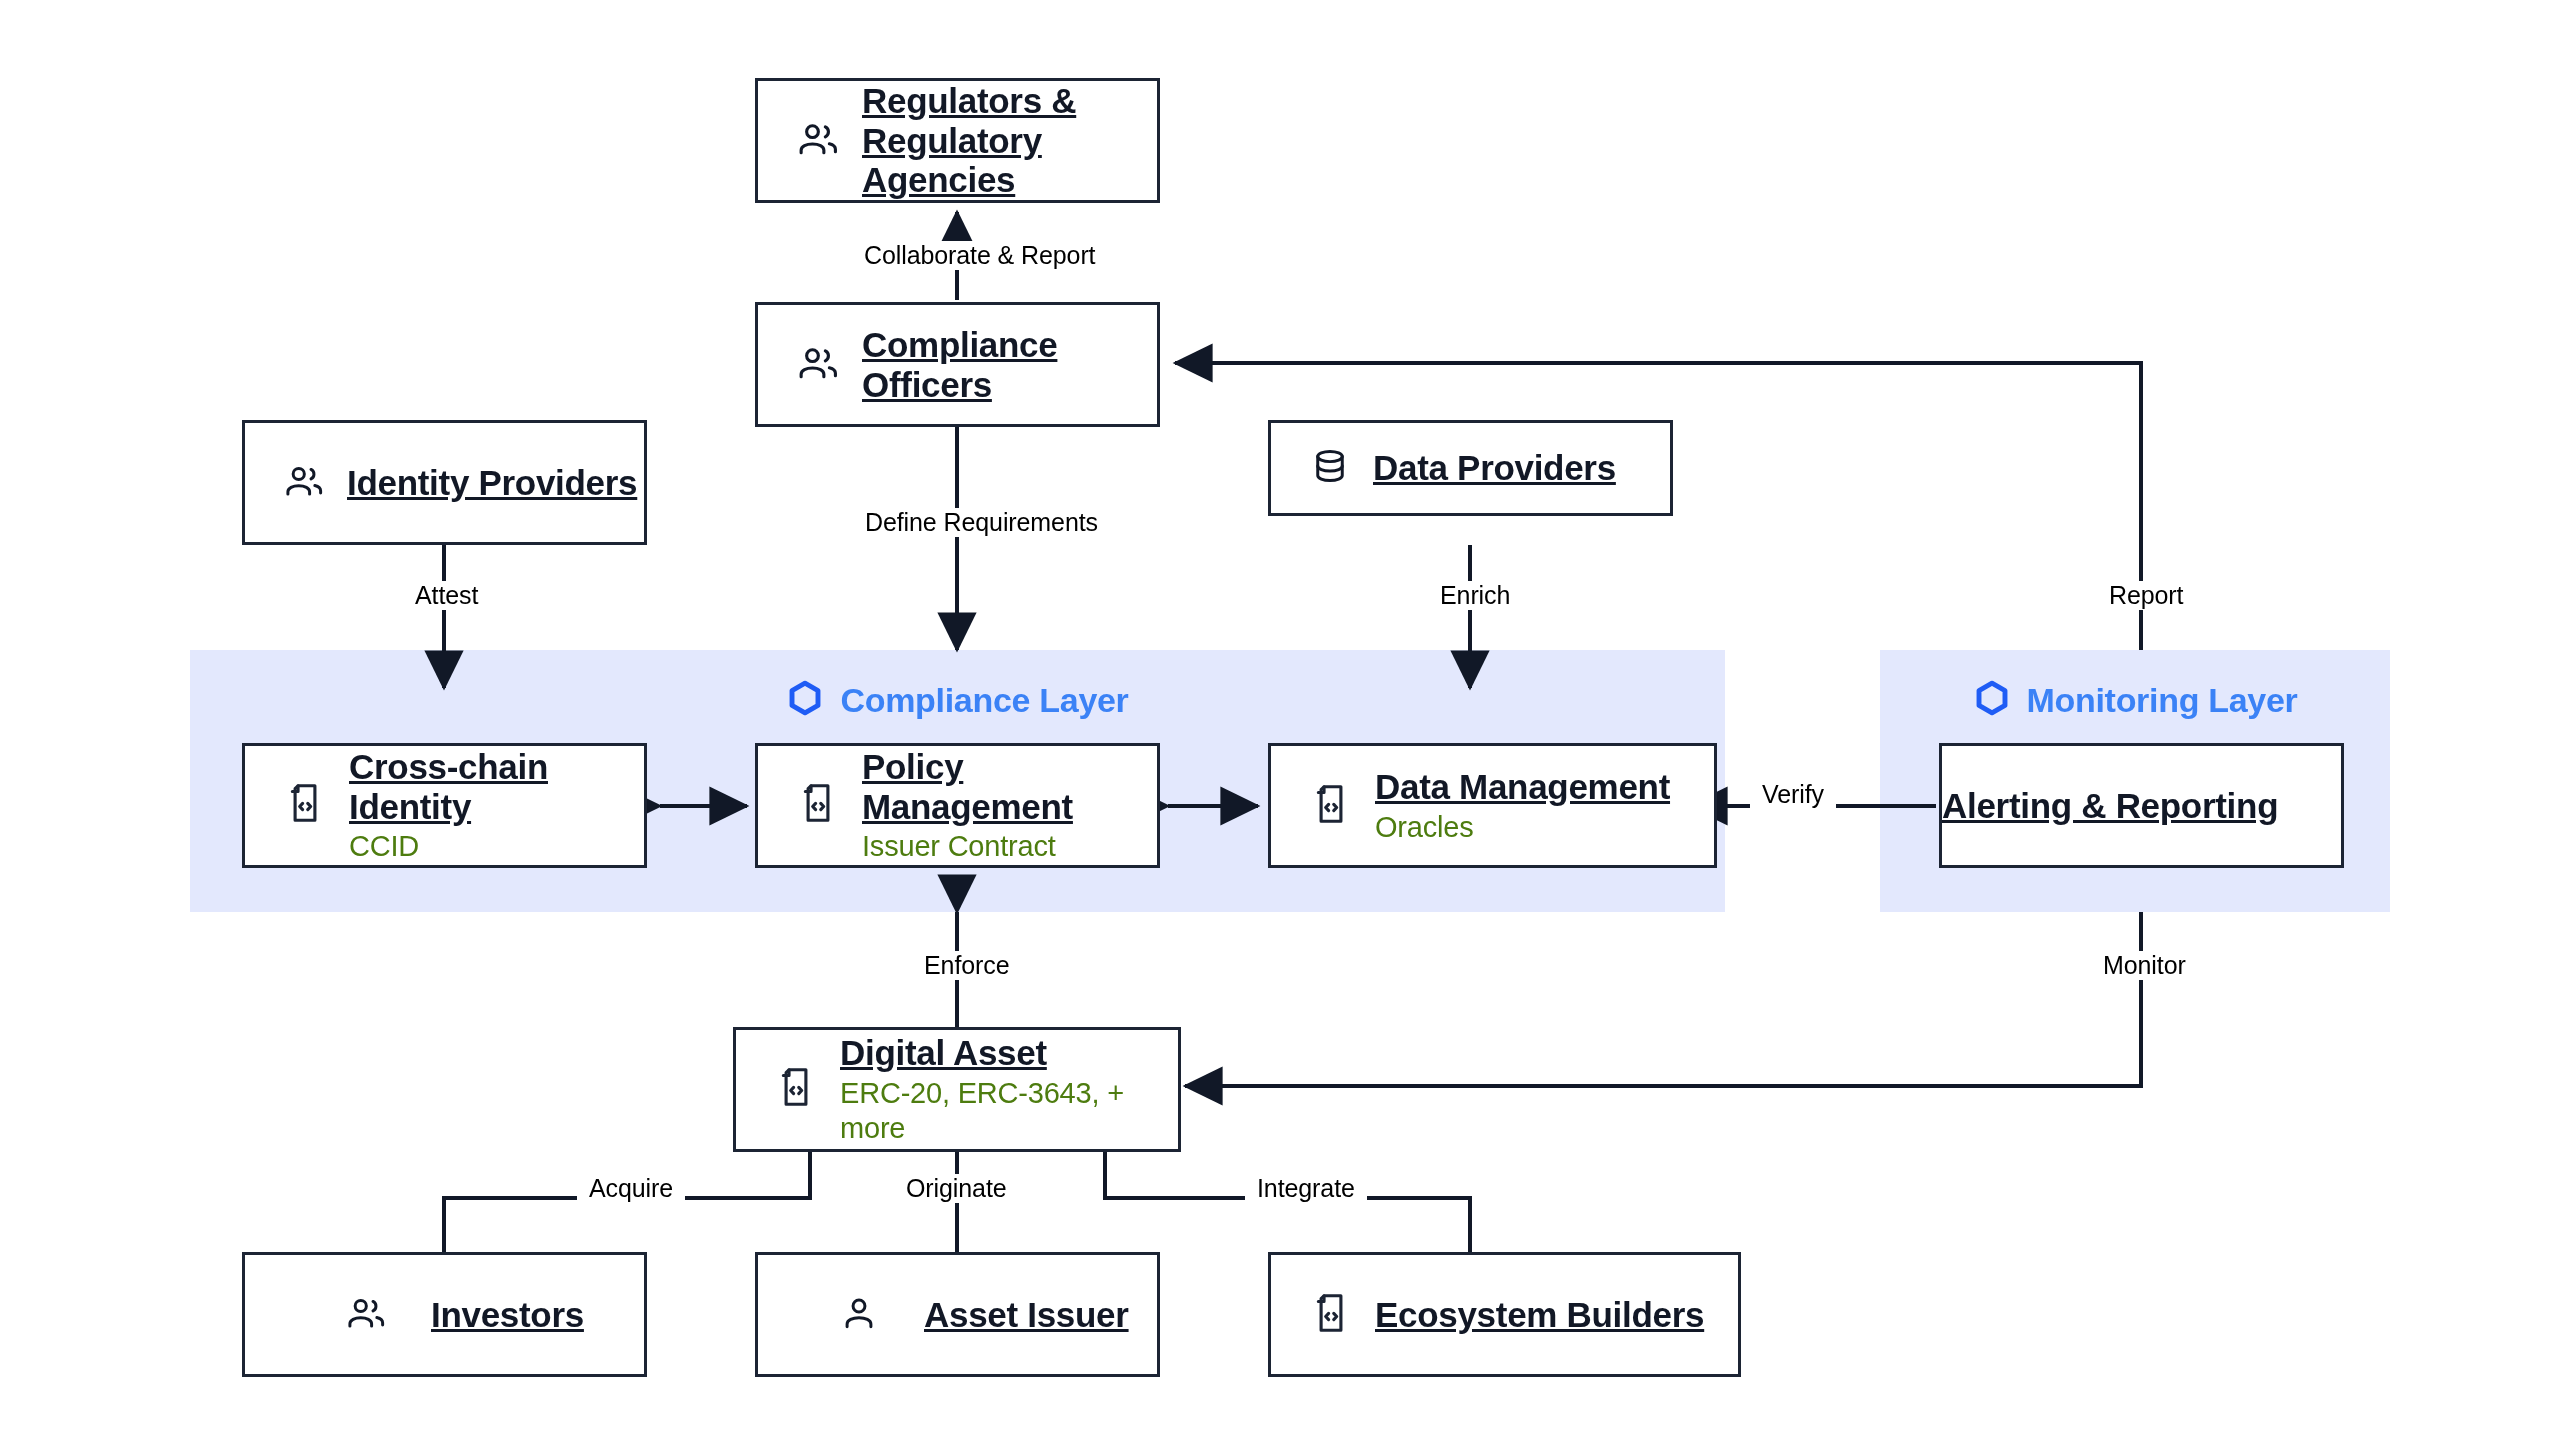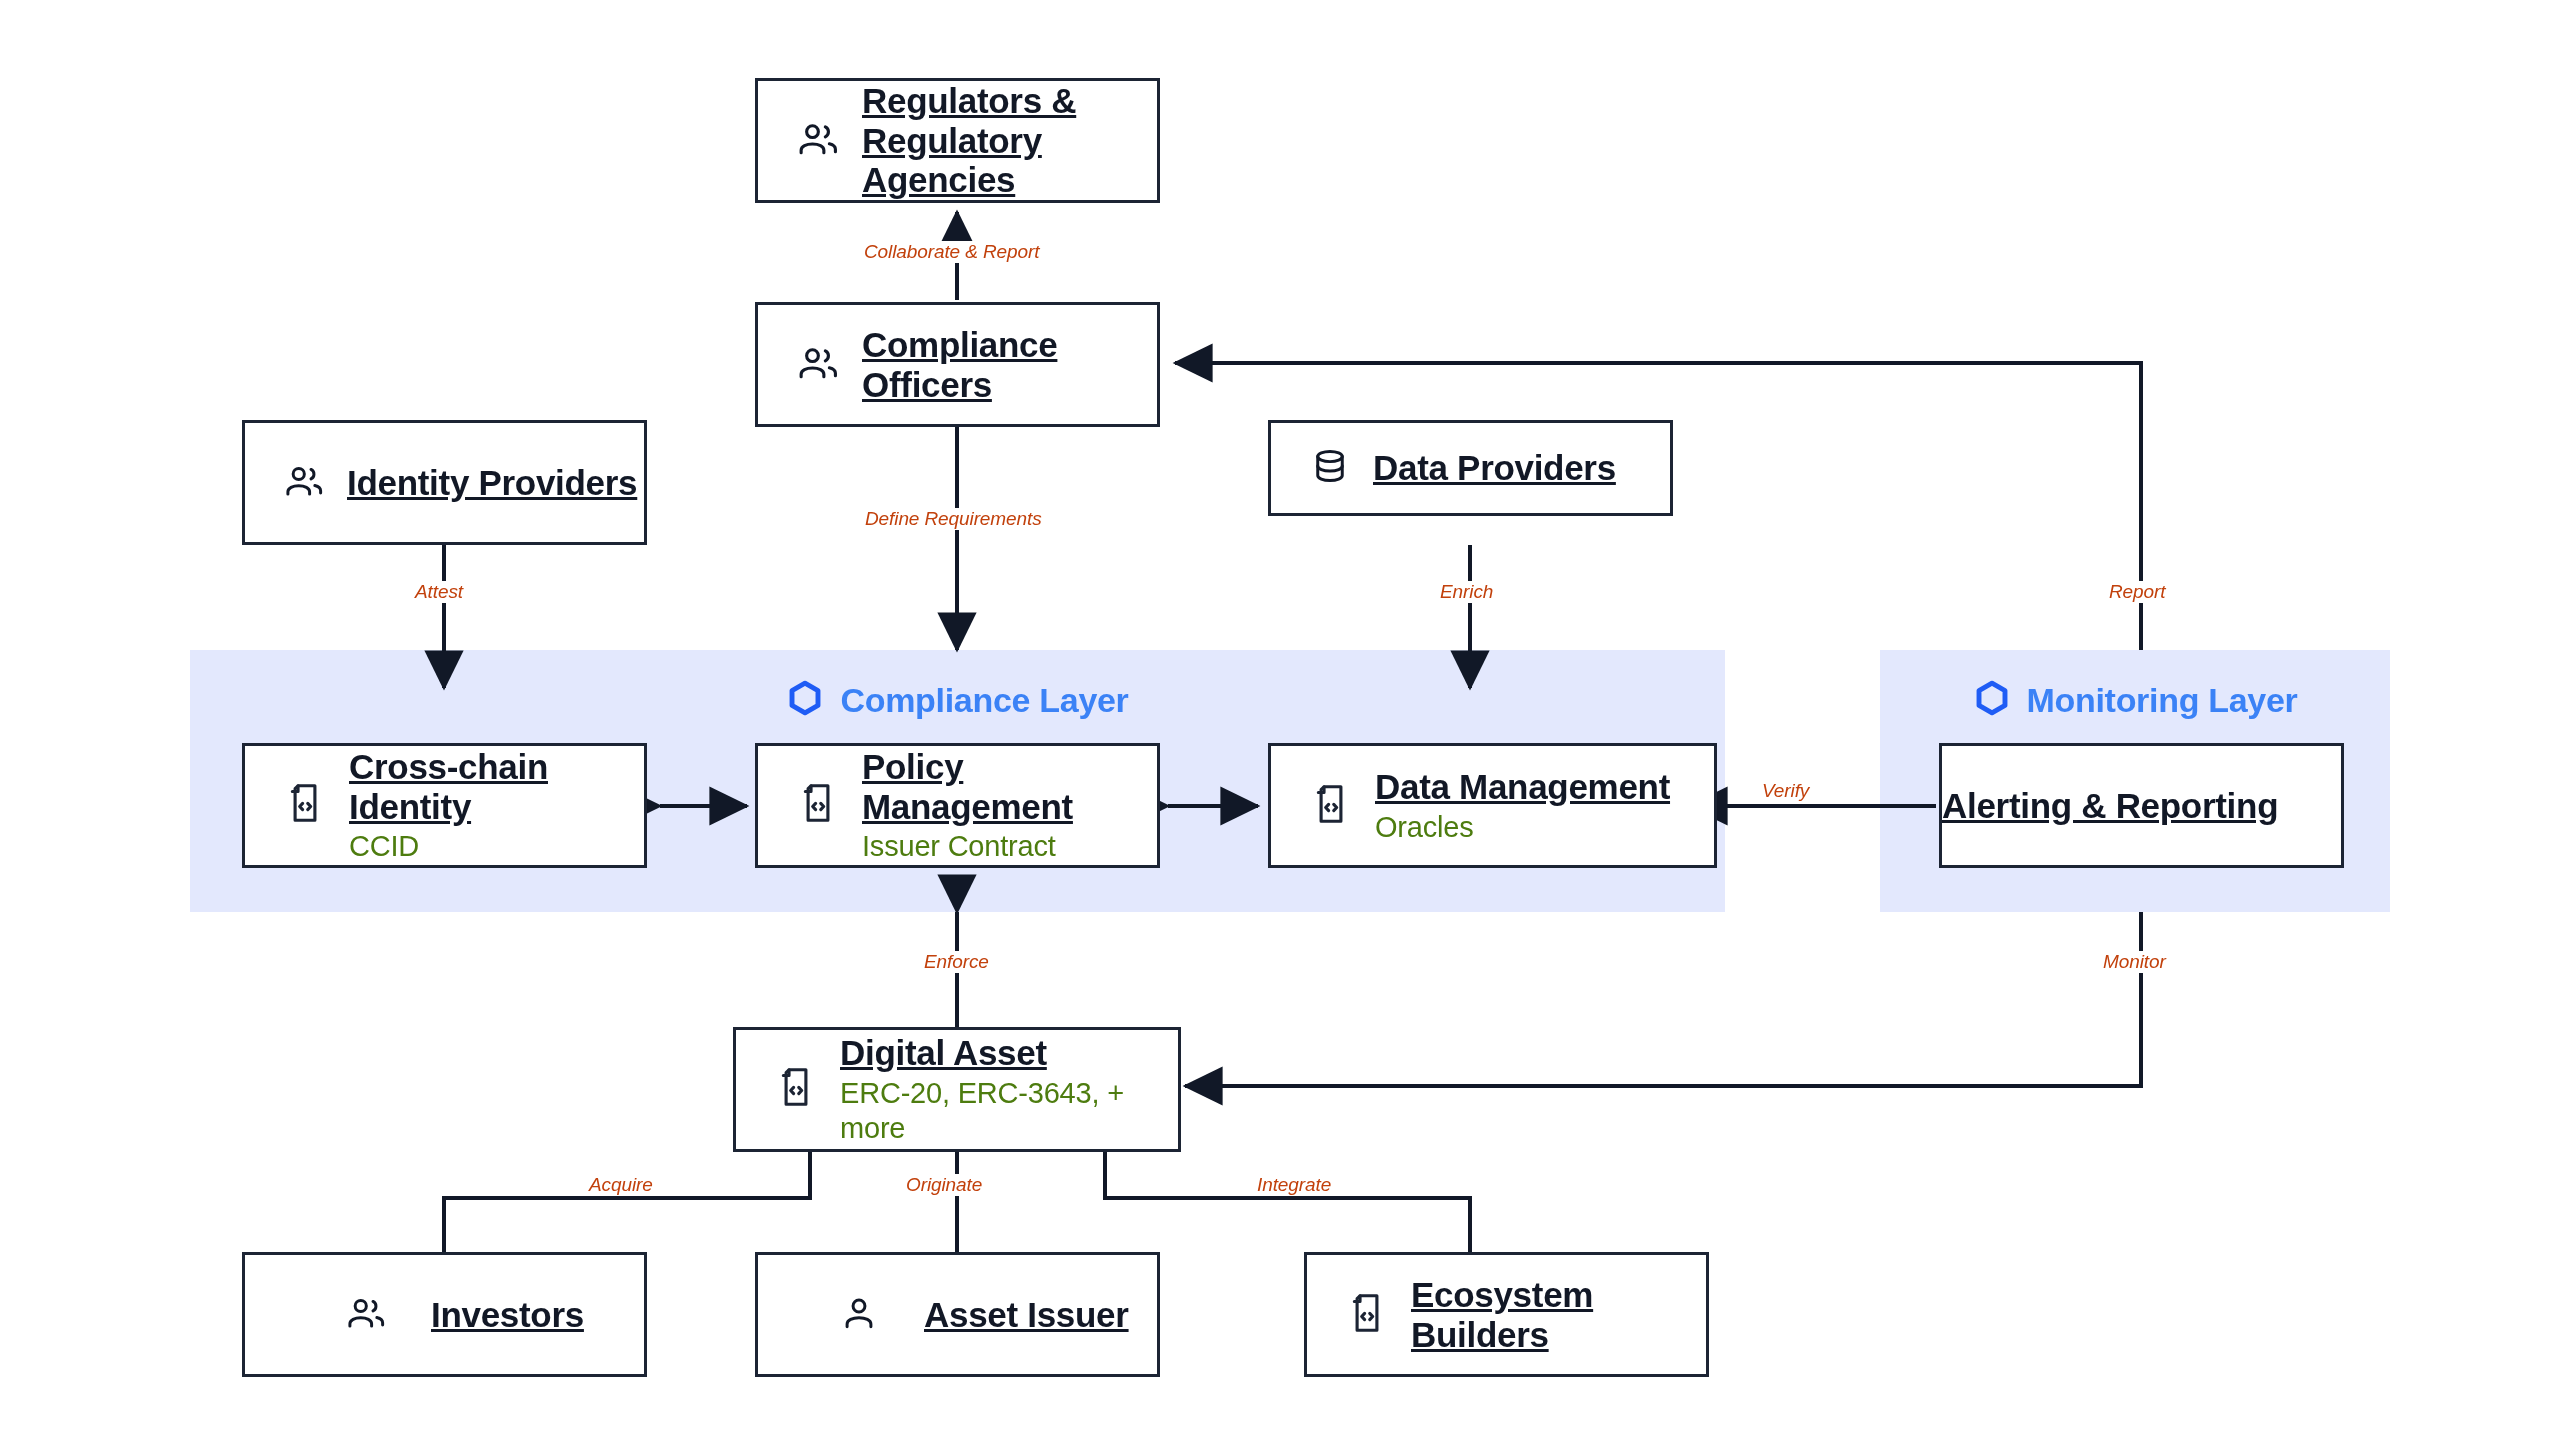--- a/index.html
+++ b/index.html
@@ -16,22 +16,22 @@
   .title{font-size:35px;font-weight:700;color:#121826;line-height:1.14;letter-spacing:-0.3px;
          white-space:pre-line;text-decoration:underline;}
   .sub{font-size:29px;font-weight:400;color:#4d7c0f;line-height:1.2;margin-top:3px;letter-spacing:-0.2px;}
   .centered .inner{justify-content:flex-start;padding-left:0;}
 
   .ico{flex:0 0 auto;display:block;}
 
   .layerhead{position:absolute;display:flex;align-items:center;gap:16px;justify-content:center;}
   .layerhead .lbl{font-size:34px;font-weight:700;color:#3b82f6;letter-spacing:-0.3px;}
 
-  .edgelabel{position:absolute;font-size:19px;color:#c2410c;background:#ffffff;
-             padding:0 12px;white-space:nowrap;letter-spacing:-0.1px;font-style:italic;}
+  .edgelabel{position:absolute;font-size:25px;color:#000000;background:#ffffff;
+             padding:0 12px;white-space:nowrap;letter-spacing:-0.1px;}
   .edgelabel.onband{background:#ffffff;}
 </style>
 </head>
 <body>
 
 <div id="stage">
 
   <div class="band" style="left:190px;top:650px;width:1535px;height:262px;"></div>
   <div class="band" style="left:1880px;top:650px;width:510px;height:262px;"></div>
 
@@ -255,21 +255,21 @@
           <circle cx="12" cy="8" r="3.4"></circle>
           <path d="M5.2 19.8v-1.5c0-2.2 3.1-3.6 6.8-3.6s6.8 1.4 6.8 3.6v1.5"></path>
         </svg>
       </span>
       <span class="txt">
         <span class="title">Asset Issuer</span>
       </span>
     </div>
   </div>
 
-  <div class="node" style="left:1268px;top:1252px;width:405px;height:125px;margin-left:36px;">
+  <div class="node" style="left:1268px;top:1252px;width:473px;height:125px;">
     <div class="inner">
       <span class="ico">
         <svg width="44" height="44" viewBox="0 0 24 24" fill="none" stroke="#1c2434" stroke-width="1.7" stroke-linecap="round" stroke-linejoin="round">
           <path d="M8.2 2.6h9.2v18.8H6.6V4.2z"></path>
           <path d="M8.2 2.6v3.1H5.1"></path>
           <path d="M10.7 12.2 9.1 13.9l1.6 1.7"></path>
           <path d="M13.5 12.2l1.6 1.7-1.6 1.7"></path>
         </svg>
       </span>
       <span class="txt">

